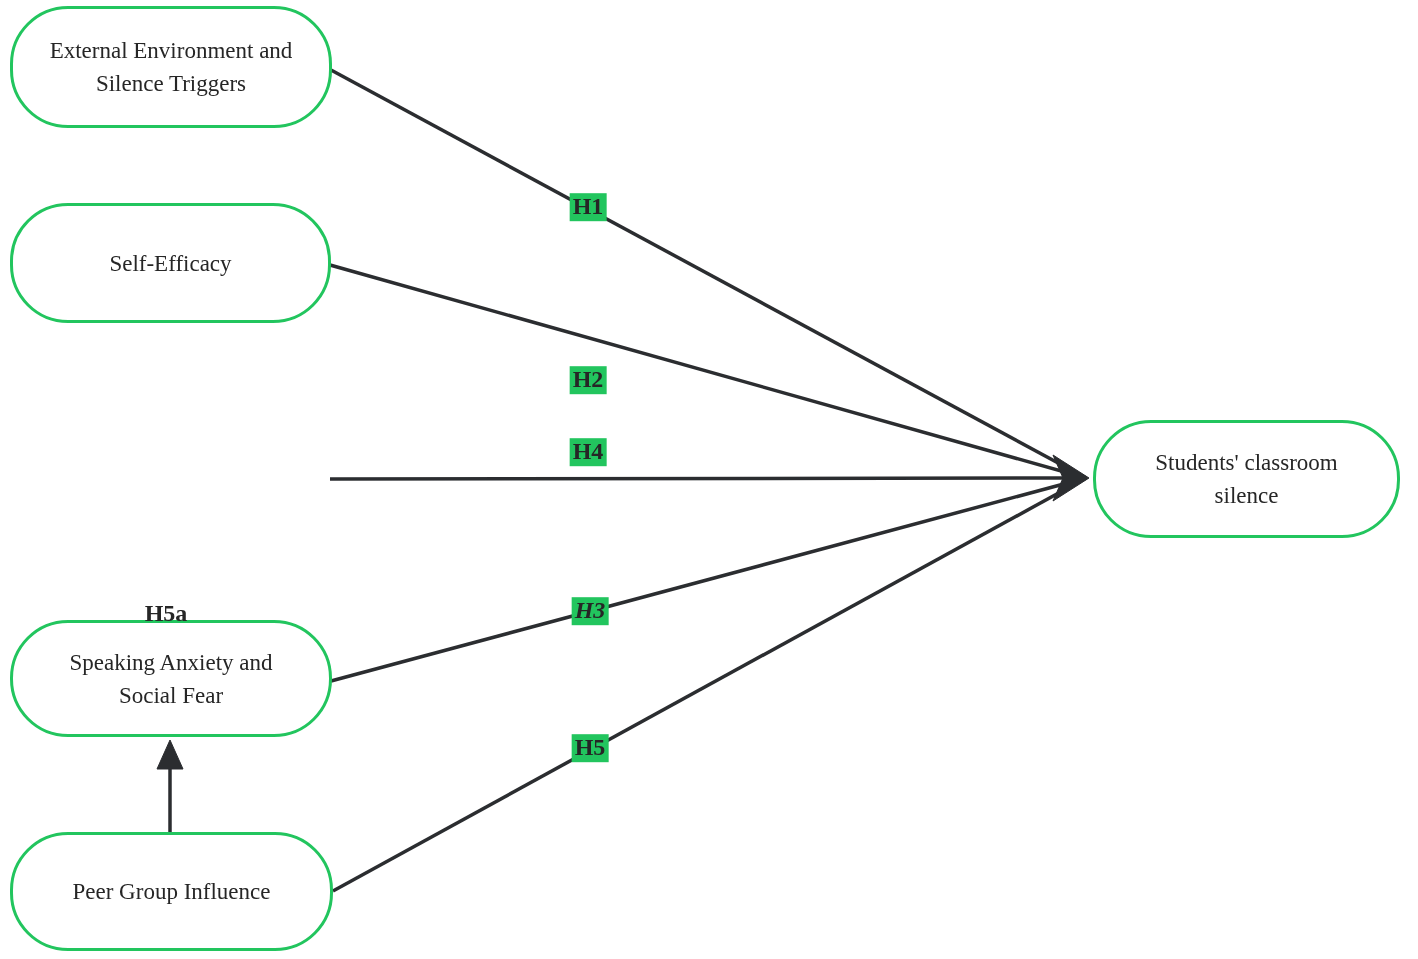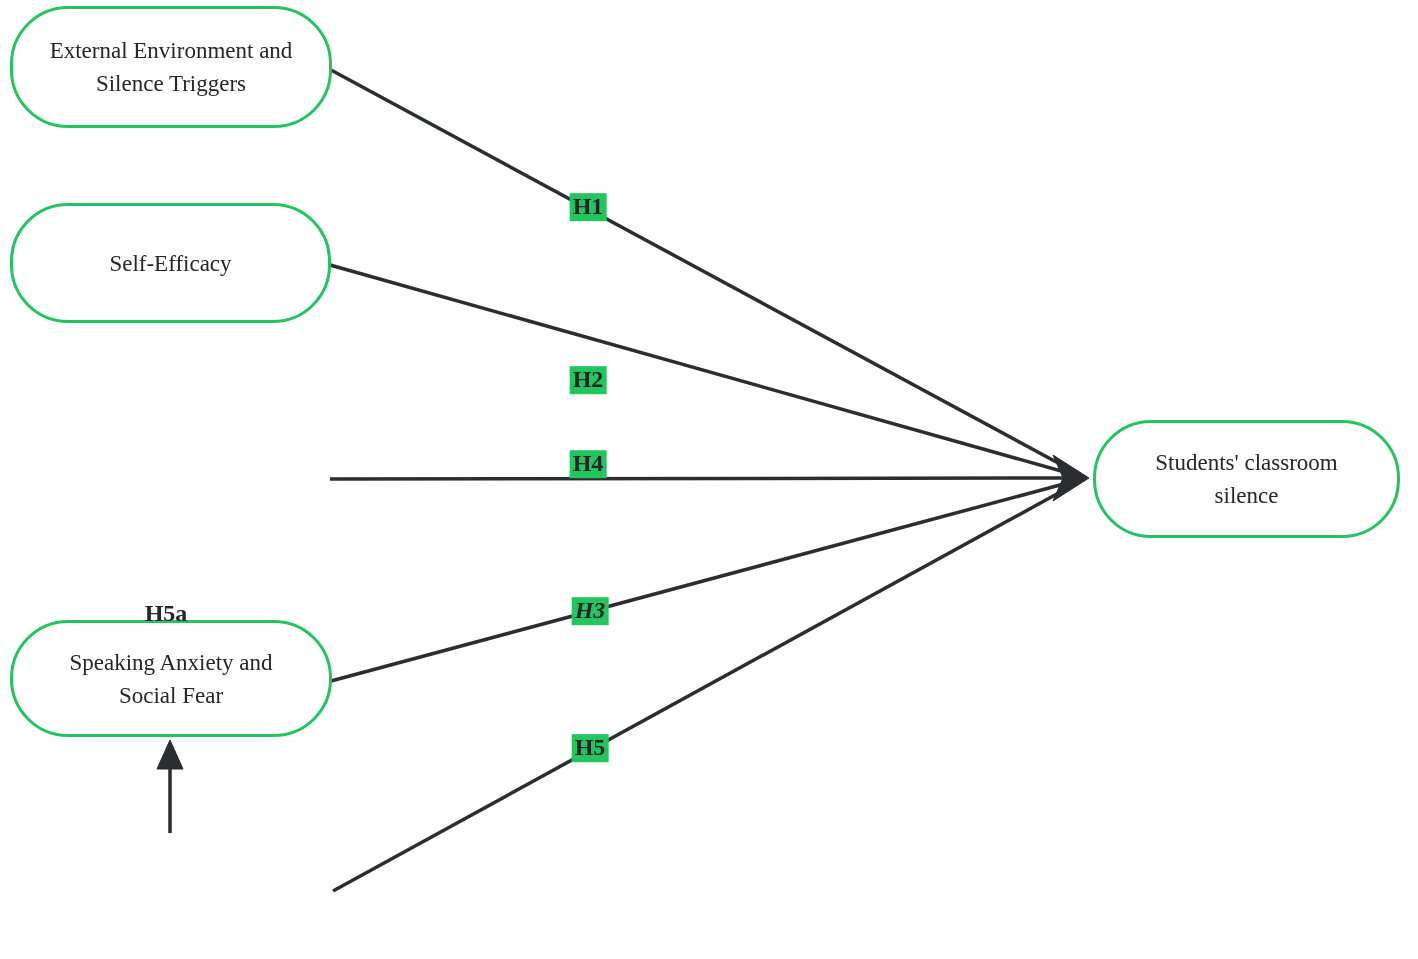--- a/index.html
+++ b/index.html
@@ -59,21 +59,21 @@
     font-weight: bold;
     font-size: 24px;
     line-height: 1.15;
     color: #262626;
     background: #22c55e;
     padding: 0 3px;
     white-space: nowrap;
   }
   #label-h1  { left: 588px; top: 207px; }
   #label-h2  { left: 588px; top: 340px; margin-top: 40px; }
-  #label-h4  { left: 588px; top: 464px; }
+  #label-h4  { left: 588px; top: 452px; }
   #label-h3  { left: 590px; top: 611px; font-style: italic; }
   #label-h5  { left: 590px; top: 748px; }
   #label-h5a { left: 166px; top: 602px; background: transparent; margin-top: 12px; }
 </style>
 </head>
 <body>
 
 <div id="stage">
 
   <svg id="edges-svg" viewBox="0 0 1418 959">
@@ -93,20 +93,23 @@
 
   <div class="node" id="node-self-efficacy">
     <span>Self-Efficacy</span>
   </div>
 
 
   <div class="node" id="node-speaking-anxiety">
     <span>Speaking Anxiety and Social Fear</span>
   </div>
 
+  <div class="node" id="node-peer-group">
+    <span>Peer Group Influence</span>
+  </div>
 
   <div class="node" id="node-classroom-silence">
     <span>Students' classroom silence</span>
   </div>
 
   <div class="edge-label" id="label-h1">H1</div>
   <div class="edge-label" id="label-h2">H2</div>
   <div class="edge-label" id="label-h4">H4</div>
   <div class="edge-label" id="label-h3">H3</div>
   <div class="edge-label" id="label-h5">H5</div>

